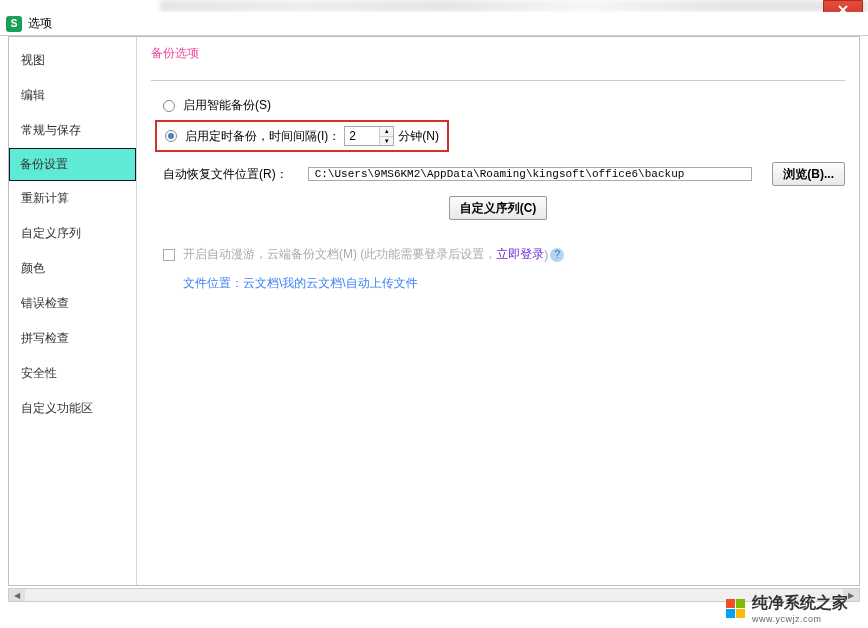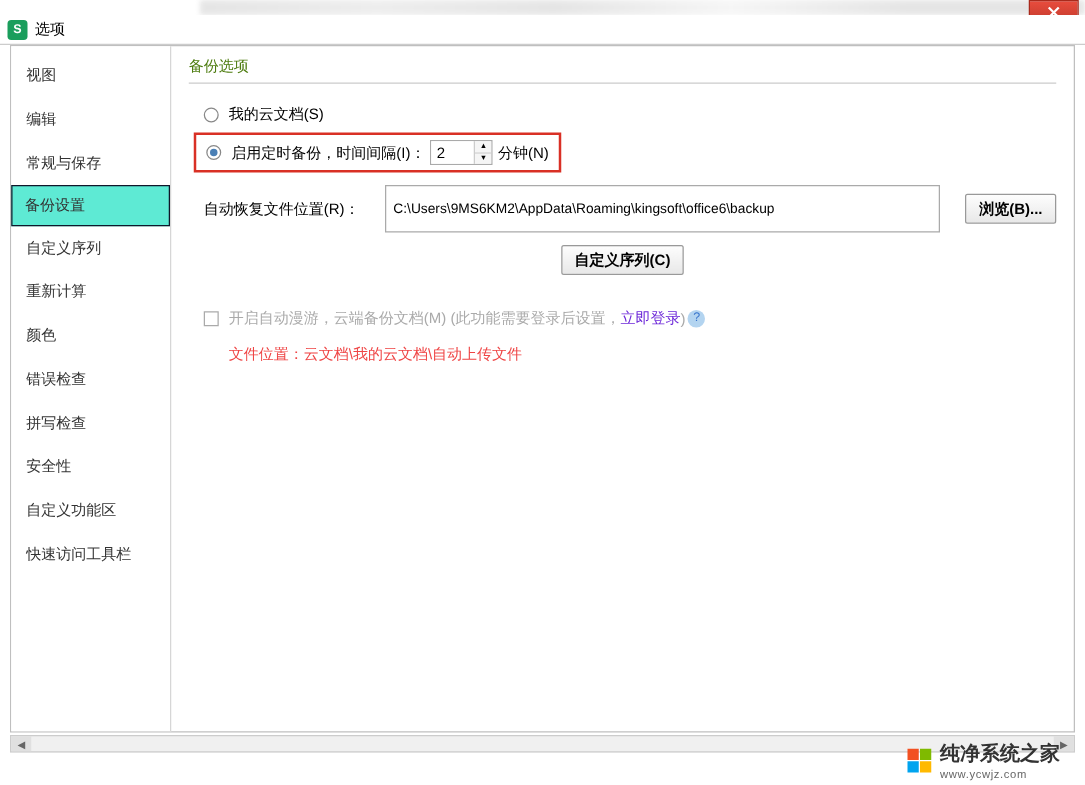--- a/index.html
+++ b/index.html
@@ -73,22 +73,22 @@
       border: 1px solid #0f172a;
       padding: 7px 10px;
     }
     .content {
       flex: 1;
       padding: 8px 14px;
       position: relative;
     }
     .section-title {
       font-size: 12px;
-      color: #4d7c0f;
-      padding-bottom: 4px;
+      color: #ec4899;
+      padding-bottom: 18px;
       border-bottom: 1px solid #ccc;
       margin-bottom: 12px;
     }
     .opt-row {
       display: flex;
       align-items: center;
       padding: 4px 0 4px 12px;
       margin-bottom: 2px;
     }
     .radio {
@@ -145,25 +145,25 @@
     .spinner-btn {
       flex: 1;
       display: flex; align-items: center; justify-content: center;
       cursor: pointer;
       background: #f5f5f5;
       font-size: 6px;
       line-height: 1;
     }
     .spinner-btn:first-child { border-bottom: 1px solid #ccc; }
     .text-input {
-      height: 38px;
+      height: 14px;
       border: 1px solid #aaa;
       padding: 0 6px;
       font-size: 11px;
-      font-family: Liberation Sans, sans-serif;
+      font-family: Liberation Mono, monospace;
       outline: none;
     }
     .path-row {
       display: flex;
       align-items: center;
       padding: 4px 0 4px 12px;
       gap: 20px;
     }
     .path-row .text-input { flex: 1; }
     .btn {
@@ -194,21 +194,21 @@
       margin-left: 2px;
     }
     .cloud-row {
       display: flex;
       align-items: center;
       padding: 4px 0 4px 12px;
       margin-top: 8px;
     }
     .cloud-loc {
       padding: 8px 0 4px 32px;
-      color: #ef4444;
+      color: #3b82f6;
     }
     .watermark {
       position: absolute;
       bottom: 4px; right: 20px;
       display: flex;
       align-items: center;
       gap: 6px;
     }
     .wm-logo {
       display: flex; flex-wrap: wrap;
@@ -250,36 +250,35 @@
   <div class="app-icon">S</div>
   <span>选项</span>
 </div>
 
 <div class="window">
   <div class="sidebar">
     <div class="sidebar-item"><span>视图</span></div>
     <div class="sidebar-item"><span>编辑</span></div>
     <div class="sidebar-item"><span>常规与保存</span></div>
     <div class="sidebar-item active"><span>备份设置</span></div>
+    <div class="sidebar-item"><span>重新计算</span></div>
     <div class="sidebar-item"><span>自定义序列</span></div>
-    <div class="sidebar-item"><span>重新计算</span></div>
     <div class="sidebar-item"><span>颜色</span></div>
     <div class="sidebar-item"><span>错误检查</span></div>
     <div class="sidebar-item"><span>拼写检查</span></div>
     <div class="sidebar-item"><span>安全性</span></div>
     <div class="sidebar-item"><span>自定义功能区</span></div>
-    <div class="sidebar-item"><span>快速访问工具栏</span></div>
   </div>
 
   <div class="content">
     <div class="section-title">备份选项</div>
 
     <div class="opt-row">
       <div class="radio"></div>
-      <span>我的云文档(S)</span>
+      <span>启用智能备份(S)</span>
     </div>
 
     <div class="highlight-box">
       <div class="radio checked"></div>
       <span>启用定时备份，时间间隔(I)：</span>
       <div class="spinner">
         <input class="spinner-input" value="2" style="">
         <div class="spinner-buttons">
           <div class="spinner-btn">▲</div>
           <div class="spinner-btn">▼</div>

